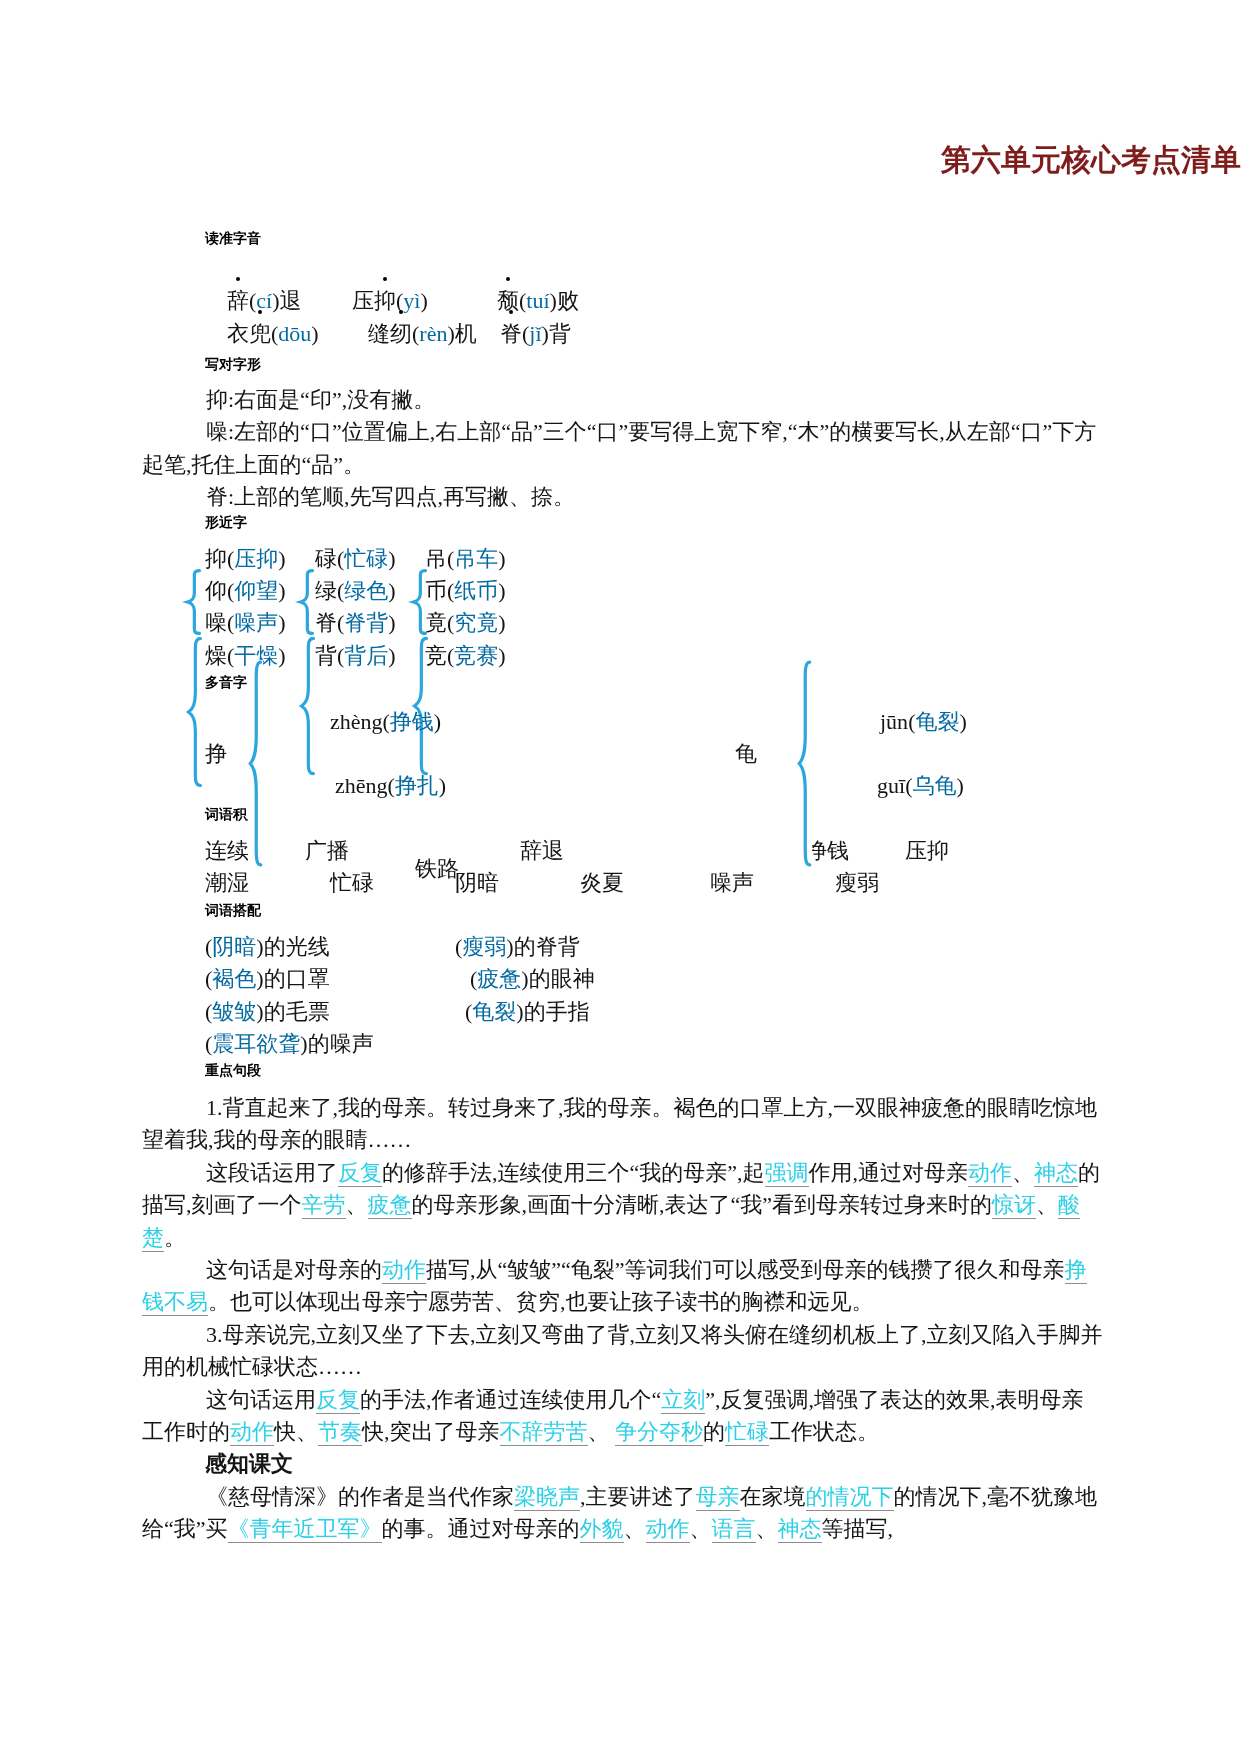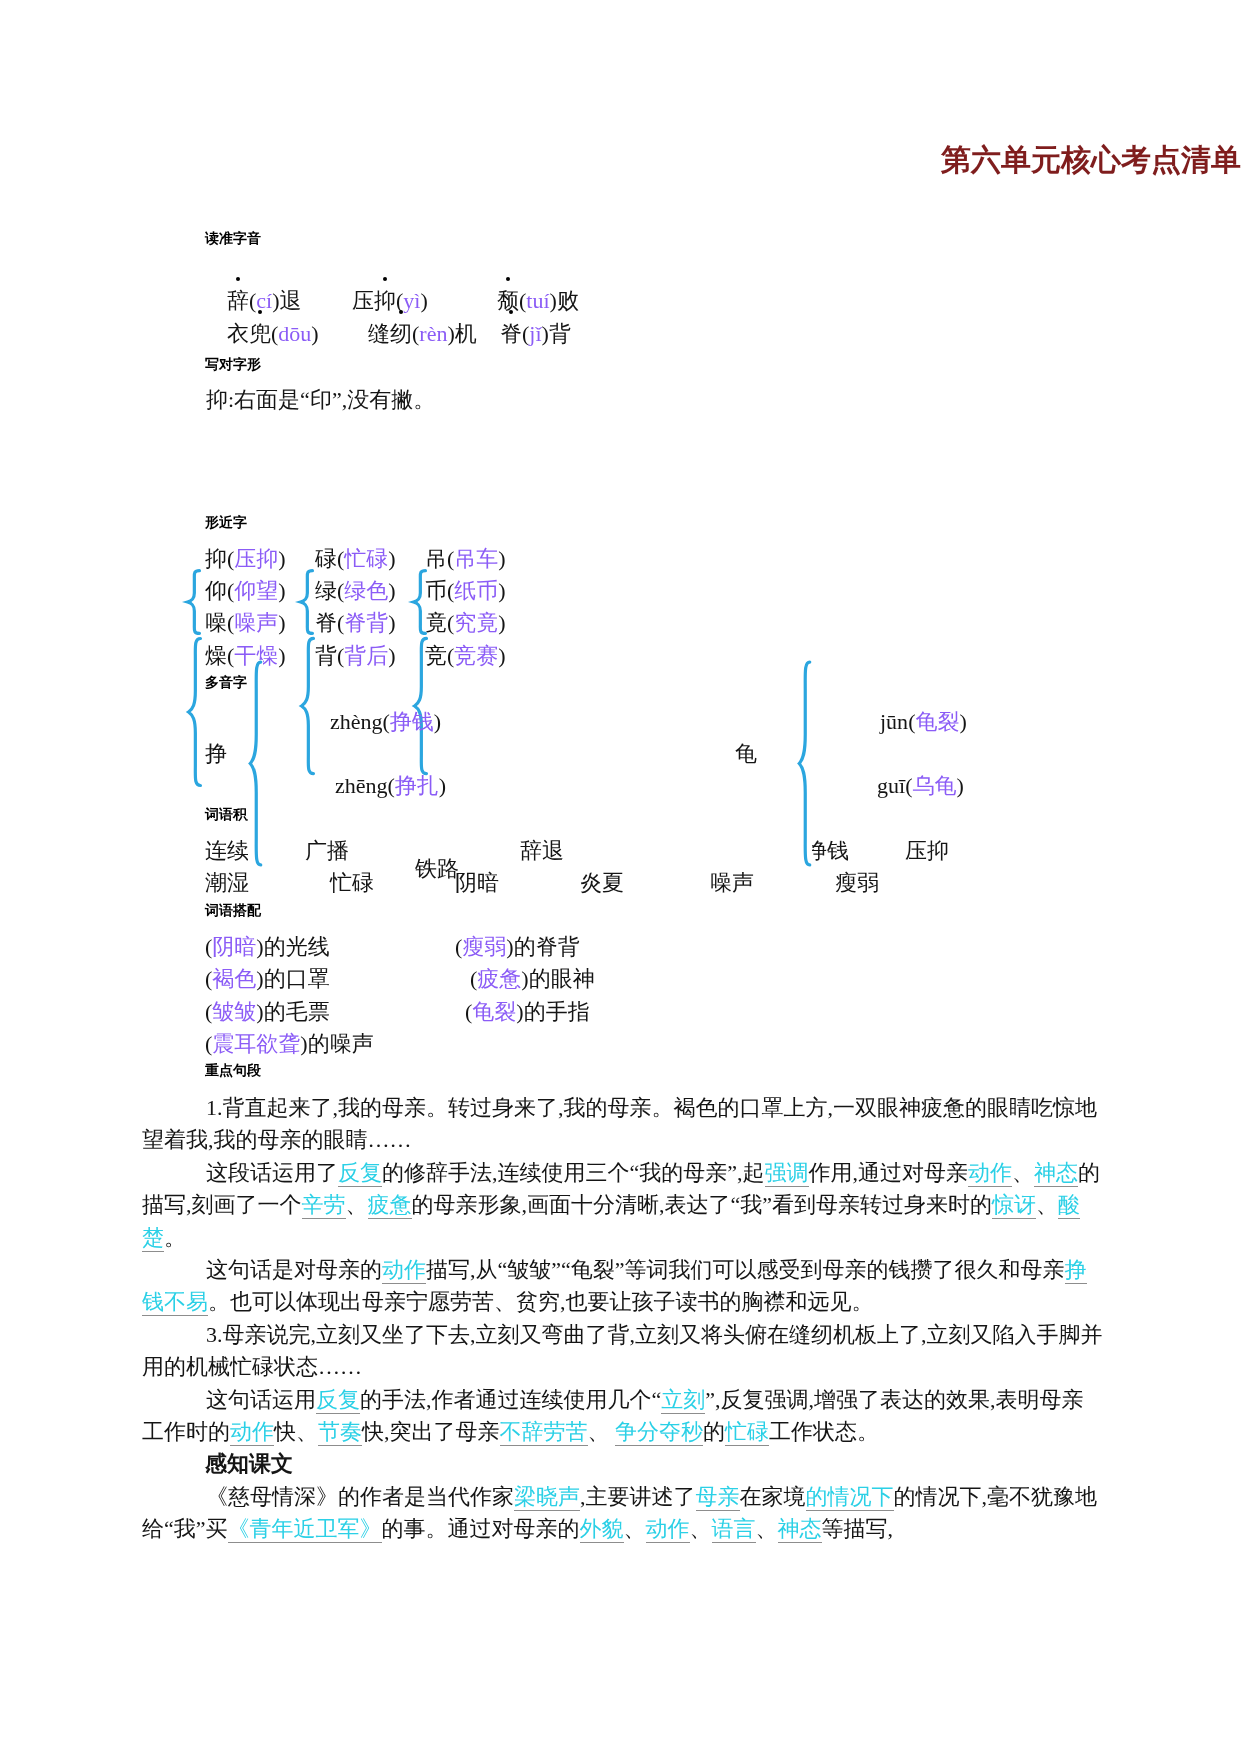--- a/index.html
+++ b/index.html
@@ -5,21 +5,21 @@
   html,body{margin:0;padding:0;background:#ffffff;}
   .page{position:relative;width:1241px;height:1754px;background:#fff;
         font-family:"Liberation Serif","DejaVu Serif",serif;color:#151515;overflow:hidden;}
   .title{position:absolute;top:140px;left:0;width:100%;text-align:right;
          font-family:"Liberation Sans","DejaVu Sans",sans-serif;font-weight:bold;font-size:30px;color:#7f1d1d;}
   .subtitle{position:absolute;top:192px;left:0;width:100%;text-align:center;
          font-family:"Liberation Sans","DejaVu Sans",sans-serif;font-weight:bold;font-size:24px;letter-spacing:3px;color:#000;}
   .hd{position:absolute;font-family:"Liberation Sans","DejaVu Sans",sans-serif;
       font-weight:bold;font-size:14px;color:#000;white-space:nowrap;}
   .abs{position:absolute;font-size:22px;white-space:nowrap;}
-  .cyan{color:#8b5cf6;}
+  .cyan{color:#0369a1;}
   .hl{color:#2bd0e6;border-bottom:1px solid #8d8d8d;padding-bottom:1px;}
   .emdot{position:relative;display:inline-block;}
   .emdot::after{content:"";position:absolute;left:50%;top:-9px;width:4px;height:4px;
                 margin-left:-2px;border-radius:50%;background:#000;}
   .flowbox{position:absolute;left:142px;width:962px;font-size:22px;line-height:32.4px;color:#151515;}
   .flowbox p{margin:0;text-indent:64px;}
   .flowbox .inhd{font-family:"Liberation Sans","DejaVu Sans",sans-serif;font-weight:bold;
                  margin-left:63px;text-indent:0;}
   .brace{position:absolute;overflow:visible;}
   .brace path{stroke:#2ba6df;stroke-width:3.2;fill:none;stroke-linecap:round;}
@@ -39,20 +39,22 @@
   <span class="abs" style="left:352px;top:286px;text-align:center;"><span>压</span><span class="emdot">抑</span><span>(</span><span class="cyan">yì</span><span>)</span><span></span></span>
   <span class="abs" style="left:497px;top:286px;"><span></span><span class="emdot">颓</span><span>(</span><span class="cyan">tuí</span><span>)</span><span>败</span></span>
 
   <span class="abs" style="left:227px;top:319px;"><span>衣</span><span class="emdot">兜</span><span>(</span><span class="cyan">dōu</span><span>)</span><span></span></span>
   <span class="abs" style="left:368px;top:319px;"><span>缝</span><span class="emdot">纫</span><span>(</span><span class="cyan">rèn</span><span>)</span><span>机</span></span>
   <span class="abs" style="left:500px;top:319px;"><span></span><span class="emdot">脊</span><span>(</span><span class="cyan">jǐ</span><span>)</span><span>背</span></span>
 
   <div class="hd" style="left:205px;top:356px;">写对字形</div>
   <div class="flowbox" style="top:384px;">
     <p>抑:右面是“印”,没有撇。</p>
+    <p>噪:左部的“口”位置偏上,右上部“品”三个“口”要写得上宽下窄,“木”的横要写长,从左部“口”下方起笔,托住上面的“品”。</p>
+    <p>脊:上部的笔顺,先写四点,再写撇、捺。</p>
   </div>
 
   <div class="hd" style="left:205px;top:514px;">形近字</div>
 
   <span class="xj" style="left:205px;top:544px;"><span>抑</span><span>(</span><span class="cyan">压抑</span><span>)</span></span>
   <span class="xj" style="left:315px;top:544px;"><span>碌</span><span>(</span><span class="cyan">忙碌</span><span>)</span></span>
   <span class="xj" style="left:425px;top:544px;"><span>吊</span><span>(</span><span class="cyan">吊车</span><span>)</span></span>
 
   <span class="xj" style="left:205px;top:576px;"><span>仰</span><span>(</span><span class="cyan">仰望</span><span>)</span></span>
   <span class="xj" style="left:315px;top:576px;"><span>绿</span><span>(</span><span class="cyan">绿色</span><span>)</span></span>

